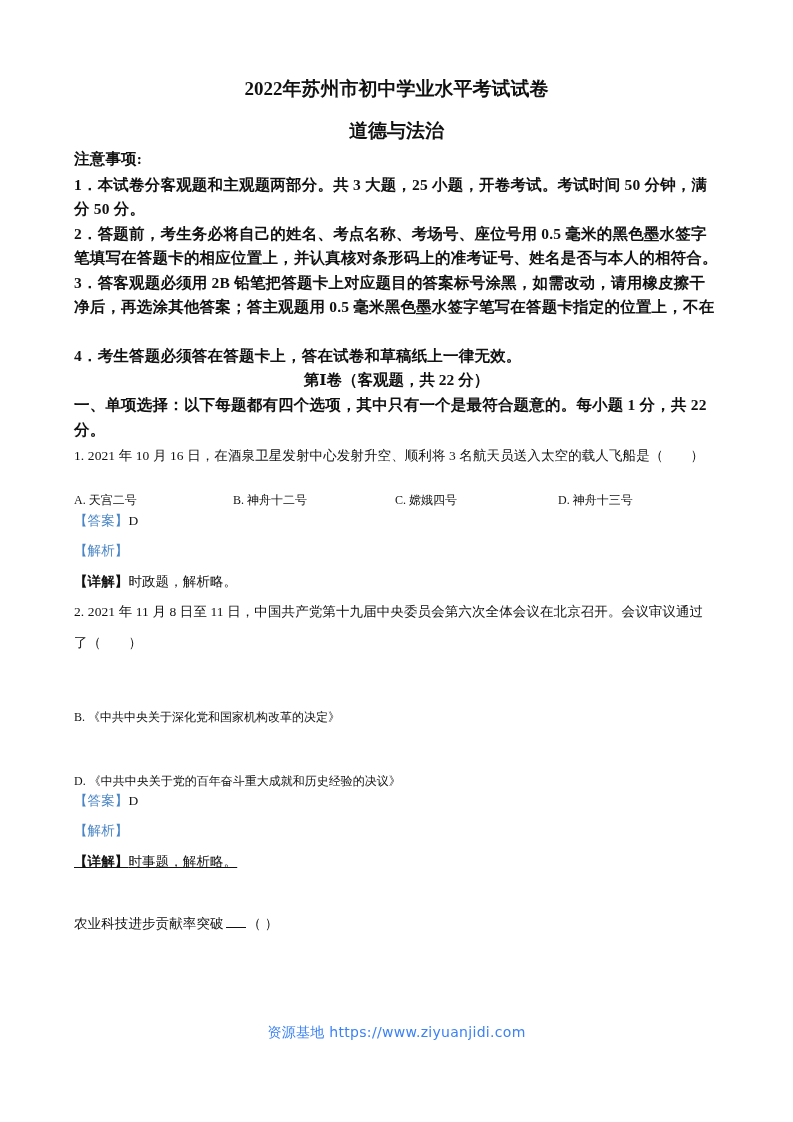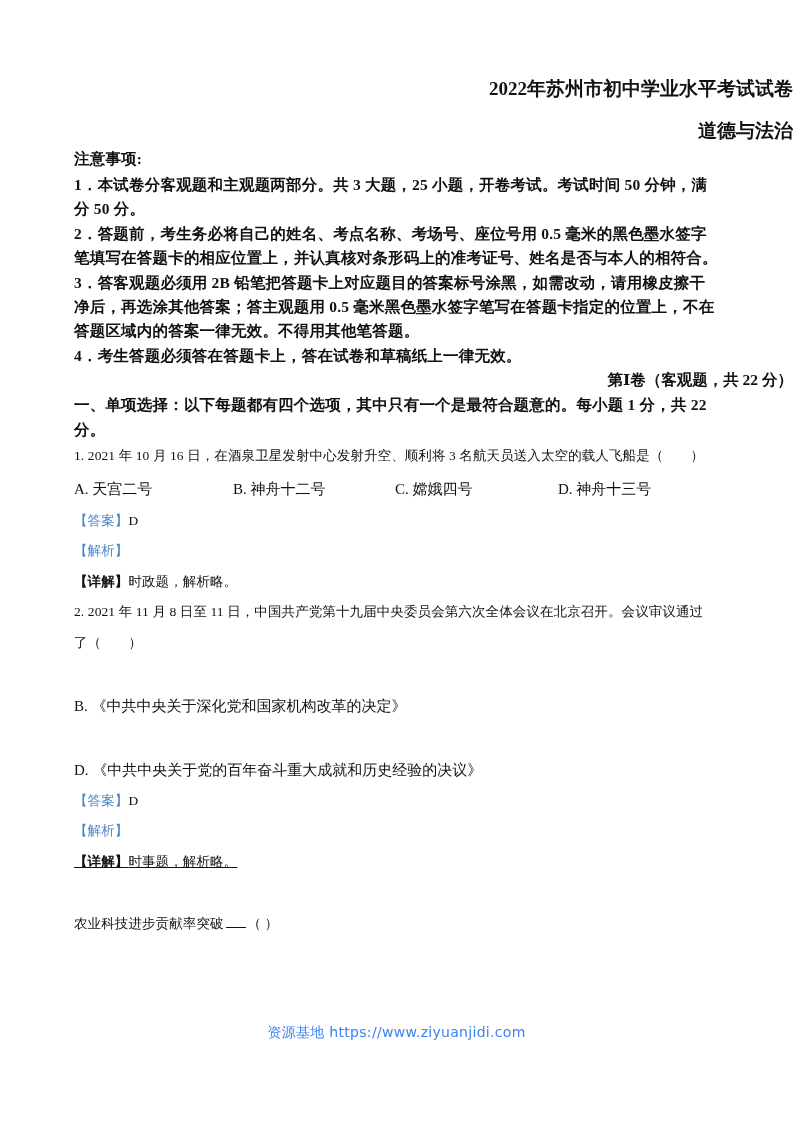--- a/index.html
+++ b/index.html
@@ -1,42 +1,41 @@
 <!DOCTYPE html>
 <html><head>
 <meta charset="utf-8">
 <style>
   html, body { margin: 0; padding: 0; background: #ffffff; }
   body { width: 793px; height: 1122px; position: relative; overflow: hidden; color: #111; }
   .page { position: absolute; left: 0; top: 0; width: 793px; height: 1122px; }
-  .title { position: absolute; left: 0; width: 793px; text-align: right; font-weight: bold; font-size: 19px; font-family: "Liberation Serif", "DejaVu Serif", serif; }
+  .title { position: absolute; left: 0; width: 793px; text-align: center; font-weight: bold; font-size: 19px; font-family: "Liberation Serif", "DejaVu Serif", serif; }
   .line { position: absolute; left: 74px; white-space: nowrap; font-family: "Liberation Serif", "DejaVu Serif", serif; }
   .bold { font-weight: bold; font-size: 15.5px; letter-spacing: 0.2px; }
   .normal { font-size: 13.5px; letter-spacing: 0.1px; }
   .label-blue { color: #4a86c5; }
-  .opt { position: absolute; white-space: nowrap; font-size: 15px; font-family: "Liberation Serif", "DejaVu Serif", serif; }
+  .opt { position: absolute; white-space: nowrap; font-size: 12px; font-family: "Liberation Serif", "DejaVu Serif", serif; margin-top: 12px; }
   .blank { display: inline-block; width: 20px; border-bottom: 1.5px solid #111; height: 12px; vertical-align: baseline; margin: 0 2px; }
   .footer { position: absolute; top: 1024px; left: 0; width: 793px; text-align: center; font-size: 14px; color: #3b82f6; font-family: "DejaVu Sans", "Liberation Sans", sans-serif; letter-spacing: 0.3px; }
 </style>
 </head>
 <body>
 
 <div class="page">
 
   <div class="title" style="top:76px;">2022年苏州市初中学业水平考试试卷</div>
   <div class="title" style="top:118px;">道德与法治</div>
 
   <div class="line bold" style="top:149px;">注意事项:</div>
   <div class="line bold" style="top:175px;">1．本试卷分客观题和主观题两部分。共 3 大题，25 小题，开卷考试。考试时间 50 分钟，满</div>
   <div class="line bold" style="top:199px;">分 50 分。</div>
   <div class="line bold" style="top:224px;">2．答题前，考生务必将自己的姓名、考点名称、考场号、座位号用 0.5 毫米的黑色墨水签字</div>
   <div class="line bold" style="top:248px;">笔填写在答题卡的相应位置上，并认真核对条形码上的准考证号、姓名是否与本人的相符合。</div>
   <div class="line bold" style="top:273px;">3．答客观题必须用 2B 铅笔把答题卡上对应题目的答案标号涂黑，如需改动，请用橡皮擦干</div>
   <div class="line bold" style="top:297px;">净后，再选涂其他答案；答主观题用 0.5 毫米黑色墨水签字笔写在答题卡指定的位置上，不在</div>
-  <div class="line bold" style="top:321px;">答题区域内的答案一律无效。不得用其他笔答题。</div>
   <div class="line bold" style="top:346px;">4．考生答题必须答在答题卡上，答在试卷和草稿纸上一律无效。</div>
 
   <div class="title" style="top:370px; font-size:15.5px;">第Ⅰ卷（客观题，共 22 分）</div>
   <div class="line bold" style="top:395px;">一、单项选择：以下每题都有四个选项，其中只有一个是最符合题意的。每小题 1 分，共 22</div>
   <div class="line bold" style="top:420px;">分。</div>
 
   <div class="line normal" style="top:447px;">1. 2021 年 10 月 16 日，在酒泉卫星发射中心发射升空、顺利将 3 名航天员送入太空的载人飞船是（　　）</div>
   <div class="opt" style="left:74px; top:480px;">A.  天宫二号</div>
   <div class="opt" style="left:233px; top:480px;">B.  神舟十二号</div>
   <div class="opt" style="left:395px; top:480px;">C.  嫦娥四号</div>

